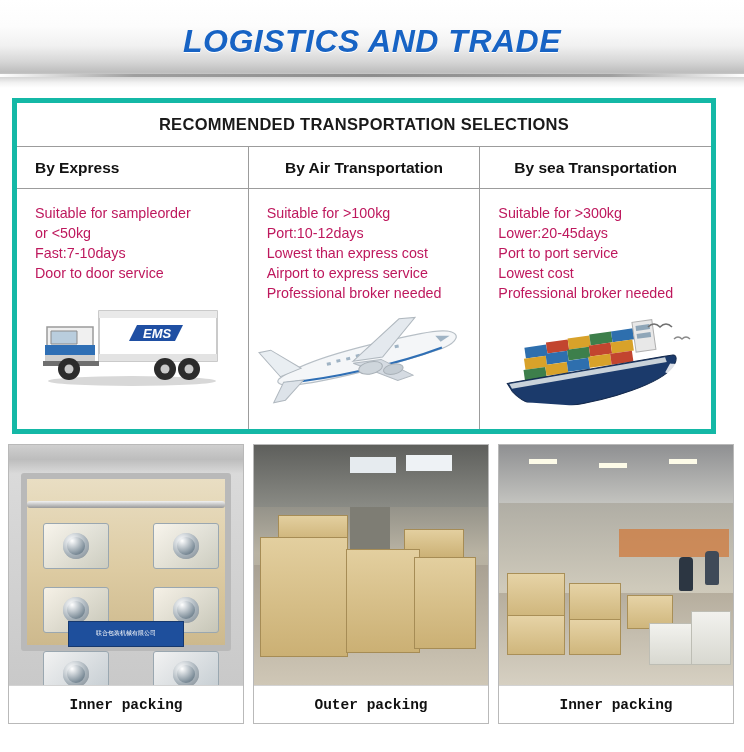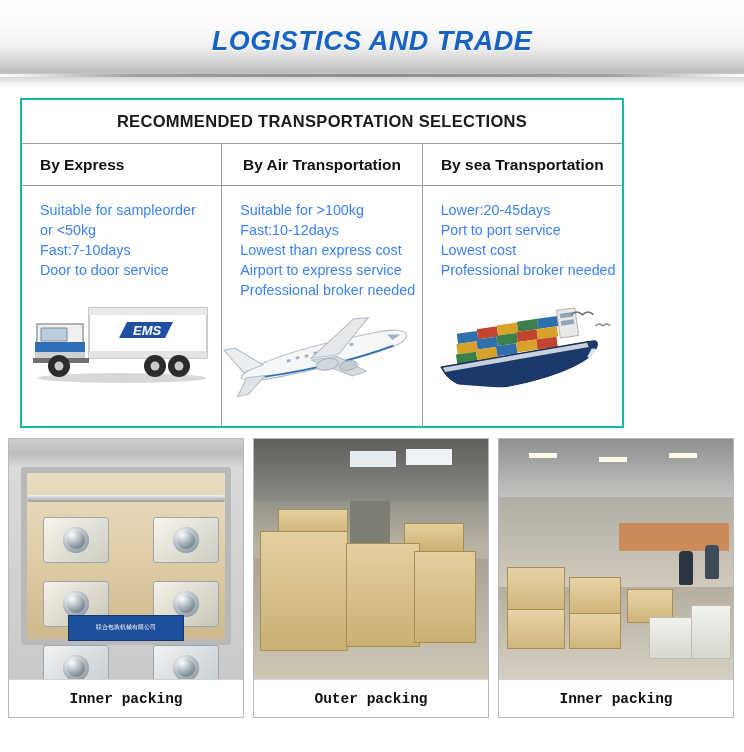--- a/index.html
+++ b/index.html
@@ -35,34 +35,34 @@
   }
   .banner:before {
     content: "";
     position: absolute;
     left: 0; right: 0;
     top: 74px;
     height: 3px;
     background: linear-gradient(to right, #ffffff 0%, #9f9f9f 18%, #8d8d8d 50%, #9f9f9f 82%, #ffffff 100%);
   }
   .banner-title {
-    font-size: 27px;
+    font-size: 32px;
     font-weight: bold;
     font-style: italic;
     letter-spacing: 0.5px;
     color: #1763c4;
     text-shadow: 0 1px 0 #ffffff;
     margin-top: -6px;
   }
 
   
   .transport-card {
-    margin: 10px 12px 0 20px;
-    width: 604px;
-    border: 2px solid #14b8a6;
+    margin: 10px 12px 0 12px;
+    width: 704px;
+    border: 5px solid #14b8a6;
     background: #ffffff;
   }
   .transport-header {
     height: 44px;
     display: flex;
     align-items: center;
     justify-content: center;
     border-bottom: 1px solid #9c9c9c;
     font-size: 16.5px;
     font-weight: bold;
@@ -86,21 +86,21 @@
     font-weight: bold;
     border-bottom: 1px solid #9c9c9c;
     color: #111;
     text-align: center;
   }
   .tcol-title.center { justify-content: center; padding-left: 0; }
   .tcol-body {
     padding: 14px 14px 6px 18px;
     font-size: 14.3px;
     line-height: 20px;
-    color: #3b82f6;
+    color: #be185d;
     min-height: 108px;
   }
   .tcol-body div { white-space: nowrap; }
   .tcol-art {
     height: 120px;
     display: flex;
     align-items: flex-start;
     justify-content: center;
     padding-bottom: 6px;
   }
@@ -257,21 +257,21 @@
           <circle cx="152" cy="72" r="11" fill="#2b2b2b"></circle>
             <circle cx="152" cy="72" r="4.5" fill="#c9c9c9"></circle>
         </svg>
       </div>
     </div>
 
     <div class="tcol">
       <div class="tcol-title center">By Air Transportation</div>
       <div class="tcol-body">
         <div>Suitable for &gt;100kg</div>
-        <div>Fast:10-12days</div>
+        <div>Port:10-12days</div>
         <div>Lowest than express cost</div>
         <div>Airport to express service</div>
         <div>Professional broker needed</div>
       </div>
       <div class="tcol-art">
         <svg class="art-svg" width="215" height="105" viewBox="0 0 215 105">
           <g transform="rotate(-12 107 52)">
 
             <path d="M20,52 C40,42 90,36 168,37 C190,37 200,41 202,45 C204,49 198,54 186,56 C120,64 48,64 28,60 C20,58 16,55 20,52 Z" fill="#f4f6f8" stroke="#b7bfc6" stroke-width="1.2"></path>
 
@@ -299,20 +299,21 @@
             <ellipse cx="112" cy="60" rx="12" ry="6" fill="#cfd6dc" stroke="#a8b0b7" stroke-width="1"></ellipse>
             <ellipse cx="134" cy="66" rx="10" ry="5" fill="#c4ccd3" stroke="#a8b0b7" stroke-width="1"></ellipse>
           </g>
         </svg>
       </div>
     </div>
 
     <div class="tcol">
       <div class="tcol-title center">By sea Transportation</div>
       <div class="tcol-body">
+        <div>Suitable for &gt;300kg</div>
         <div>Lower:20-45days</div>
         <div>Port to port service</div>
         <div>Lowest cost</div>
         <div>Professional broker needed</div>
       </div>
       <div class="tcol-art">
         <svg class="art-svg" width="215" height="110" viewBox="0 0 215 110">
 
           <g transform="rotate(-8 100 60)">
             <g>

